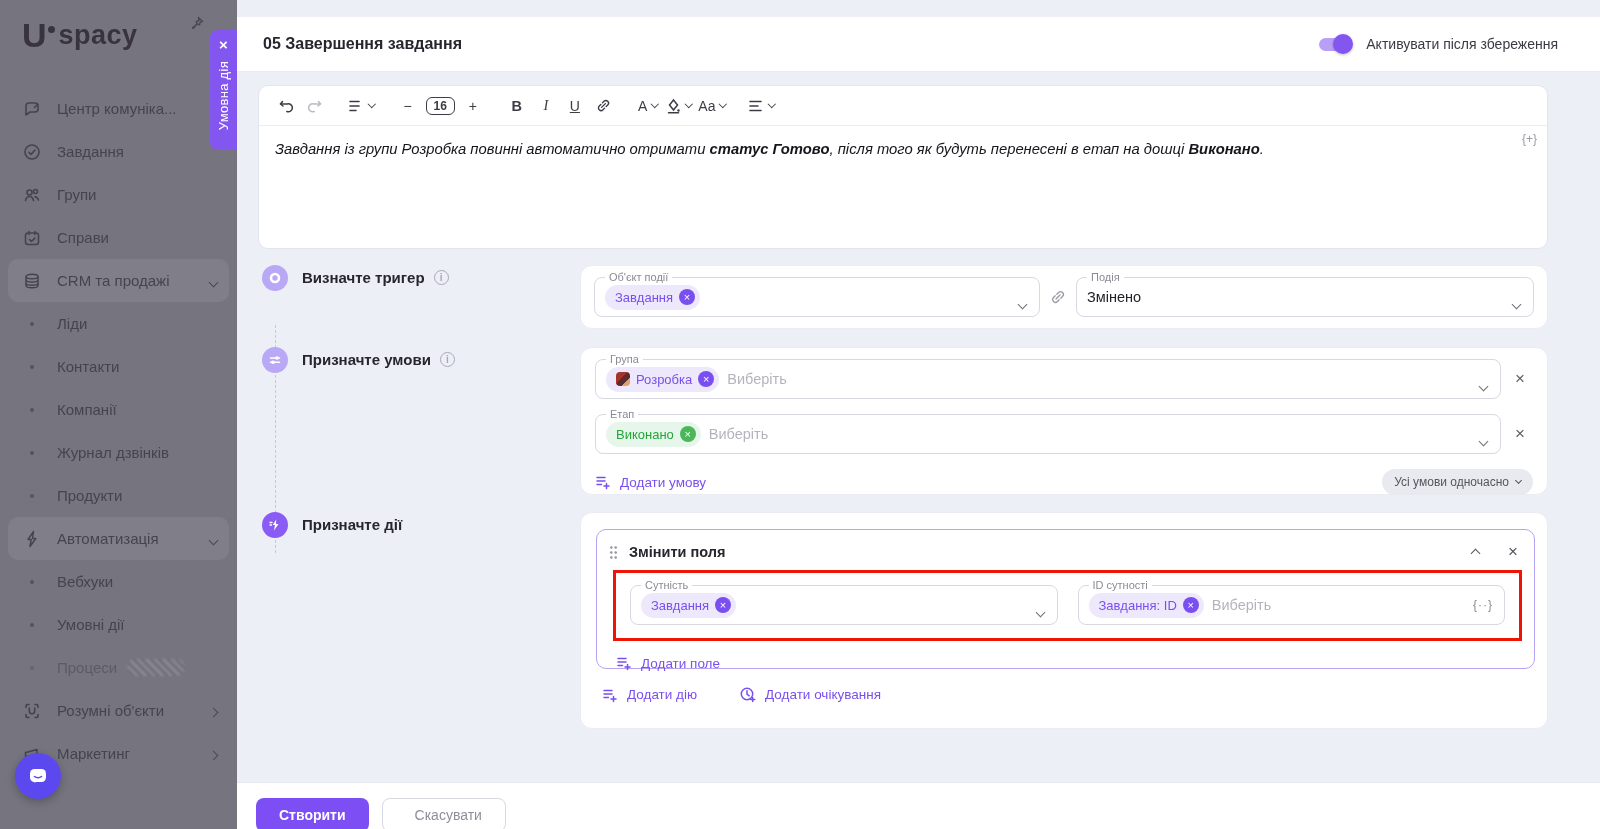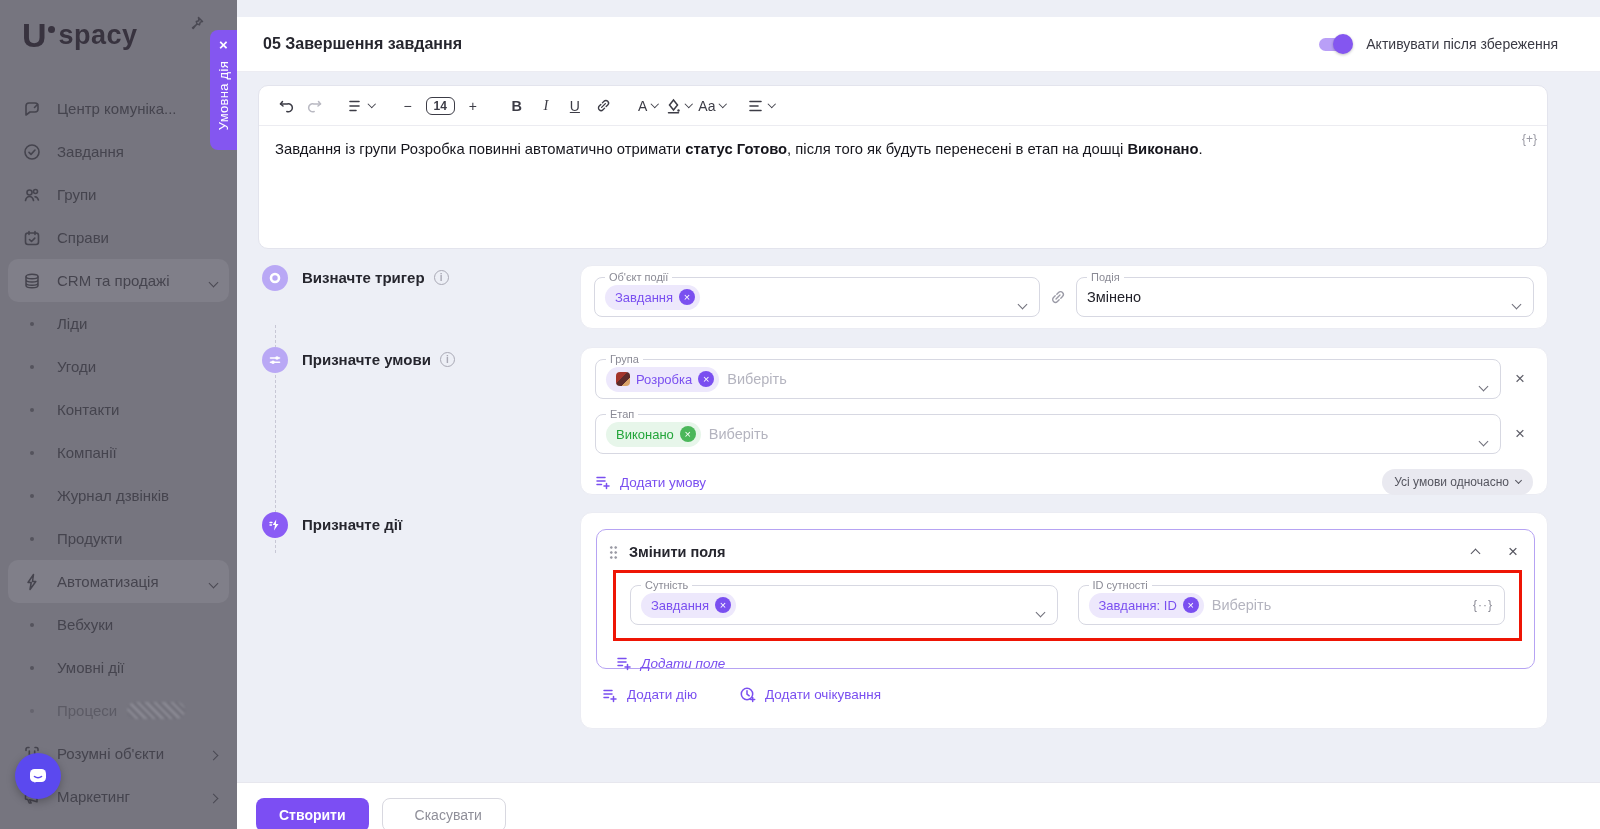--- a/index.html
+++ b/index.html
@@ -53,21 +53,21 @@
   
   .editor { background:#fff; border:1px solid #e3e4ed; border-radius:10px; height:164px; position:relative; }
   .toolbar { height:40px; border-bottom:1px solid #ececf1; display:flex; align-items:center; padding:0 16px; gap:7px; color:#3c3c46; }
   .tb { display:inline-flex; align-items:center; justify-content:center; min-width:22px; height:26px; font-size:14px; cursor:pointer; gap:5px; }
   .tb.dis { color:#b9b9c2; }
   .tb b { font-size:14.5px; } .tb i { font-size:14.5px; font-family:"Liberation Serif",serif; }
   .tb u { text-decoration:underline; }
   .fs-box { border:1.4px solid #3c3c46; border-radius:6px; padding:1px 7px; font-size:12px; font-weight:600; }
   .tb .chv { width:5.5px; height:5.5px; border-width:1.5px; color:#3c3c46; }
   .sep-sp { width:8px; }
-  .ed-body { padding:13px 16px; font-size:14.8px; color:#15151c; line-height:1.4; }
+  .ed-body { padding:13px 16px; font-size:14.8px; color:#15151c; line-height:1.4;font-style:italic; }
   .ins-var { position:absolute; right:10px; top:46px; font-size:12px; color:#9a9aa4; cursor:pointer; }
 
   
   .sections { position:relative; }
   .connector { position:absolute; left:17px; top:60px; height:228px; border-left:1px dashed #c7c7d5; z-index:0; }
   .row { display:flex; position:relative; z-index:1; }
   .row-label { width:322px; flex:none; display:flex; align-items:flex-start; }
   .step-ico { width:26px; height:26px; border-radius:50%; margin-left:4px; flex:none; display:flex; align-items:center; justify-content:center; }
   .step-ico.light { background:#b9a8f5; }
   .step-ico.dark { background:#8a5cf5; }
@@ -107,21 +107,21 @@
   .action-inner { border:1.5px solid #b6a3f3; border-radius:10px; padding:8px 12px 12px; height:140px; }
   .ai-head { display:flex; align-items:center; gap:11px; height:28px; }
   .drag-dots { width:9px; height:15px; flex:none;
     background-image:radial-gradient(circle,#9a9aa4 1.2px,transparent 1.4px); background-size:4.5px 5px; cursor:grab; }
   .ai-title { flex:1; font-size:14.5px; font-weight:700; color:#26262e; }
   .ai-head .chv { color:#55555f; }
   .ai-x { color:#55555f; font-size:17px; margin:0 4px 0 18px; cursor:pointer; }
   .red-box { border:3px solid #ee1505; margin:4px 0 0 4px; padding:12px 14px 13px; display:flex; gap:20px; }
   .red-box .fld { flex:1; }
   .vars-ico { position:absolute; right:11px; font-size:12px; color:#8a8a95; letter-spacing:1px; cursor:pointer; }
-  .add-field { margin:14px 0 8px 7px;font-style:italic; }
+  .add-field { margin:14px 0 8px 7px; }
   .act-links { display:flex; gap:42px; margin:17px 0 0 6px; }
 
   
   .d-footer { height:64px; background:#fff; border-top:1px solid #e7e7ee; display:flex; align-items:center; padding:0 26px 0 19px; gap:13px; flex:none; }
   .btn { height:34px; border-radius:8px; font-size:14px; display:inline-flex; align-items:center; padding:0 23px; cursor:pointer; border:none; font-family:inherit; }
   .btn.primary { background:#7c4ef3; color:#fff; font-weight:600; }
   .btn.secondary { background:#fff; border:1px solid #d8d8e0; color:#8f8f99;padding-left:32px; }
   svg { display:block; }
 </style>
 </head>
@@ -193,26 +193,20 @@
       <div class="nav-item">
         <span class="nav-dot">
             <i></i>
           </span>
         <span class="nav-lbl">Ліди</span>
       </div>
       <div class="nav-item">
         <span class="nav-dot">
             <i></i>
           </span>
-        <span class="nav-lbl">Угоди</span>
-      </div>
-      <div class="nav-item">
-        <span class="nav-dot">
-            <i></i>
-          </span>
         <span class="nav-lbl">Контакти</span>
       </div>
       <div class="nav-item">
         <span class="nav-dot">
             <i></i>
           </span>
         <span class="nav-lbl">Компанії</span>
       </div>
       <div class="nav-item">
         <span class="nav-dot">
@@ -318,21 +312,21 @@
             </span>
           <span class="sep-sp"></span>
           <span class="tb">
               <svg width="16" height="14" viewBox="0 0 16 14" stroke="currentColor" stroke-width="1.6" stroke-linecap="round">
                 <path d="M2 2.5h9M2 7h9M2 11.5h6"></path>
               </svg>
               <i class="chv down"></i>
             </span>
           <span class="sep-sp"></span>
           <span class="tb">−</span>
-          <span class="fs-box">14</span>
+          <span class="fs-box">16</span>
           <span class="tb">+</span>
           <span class="sep-sp"></span>
           <span class="tb">
               <b>B</b>
             </span>
           <span class="tb">
               <i>I</i>
             </span>
           <span class="tb">
               <u>U</u>

